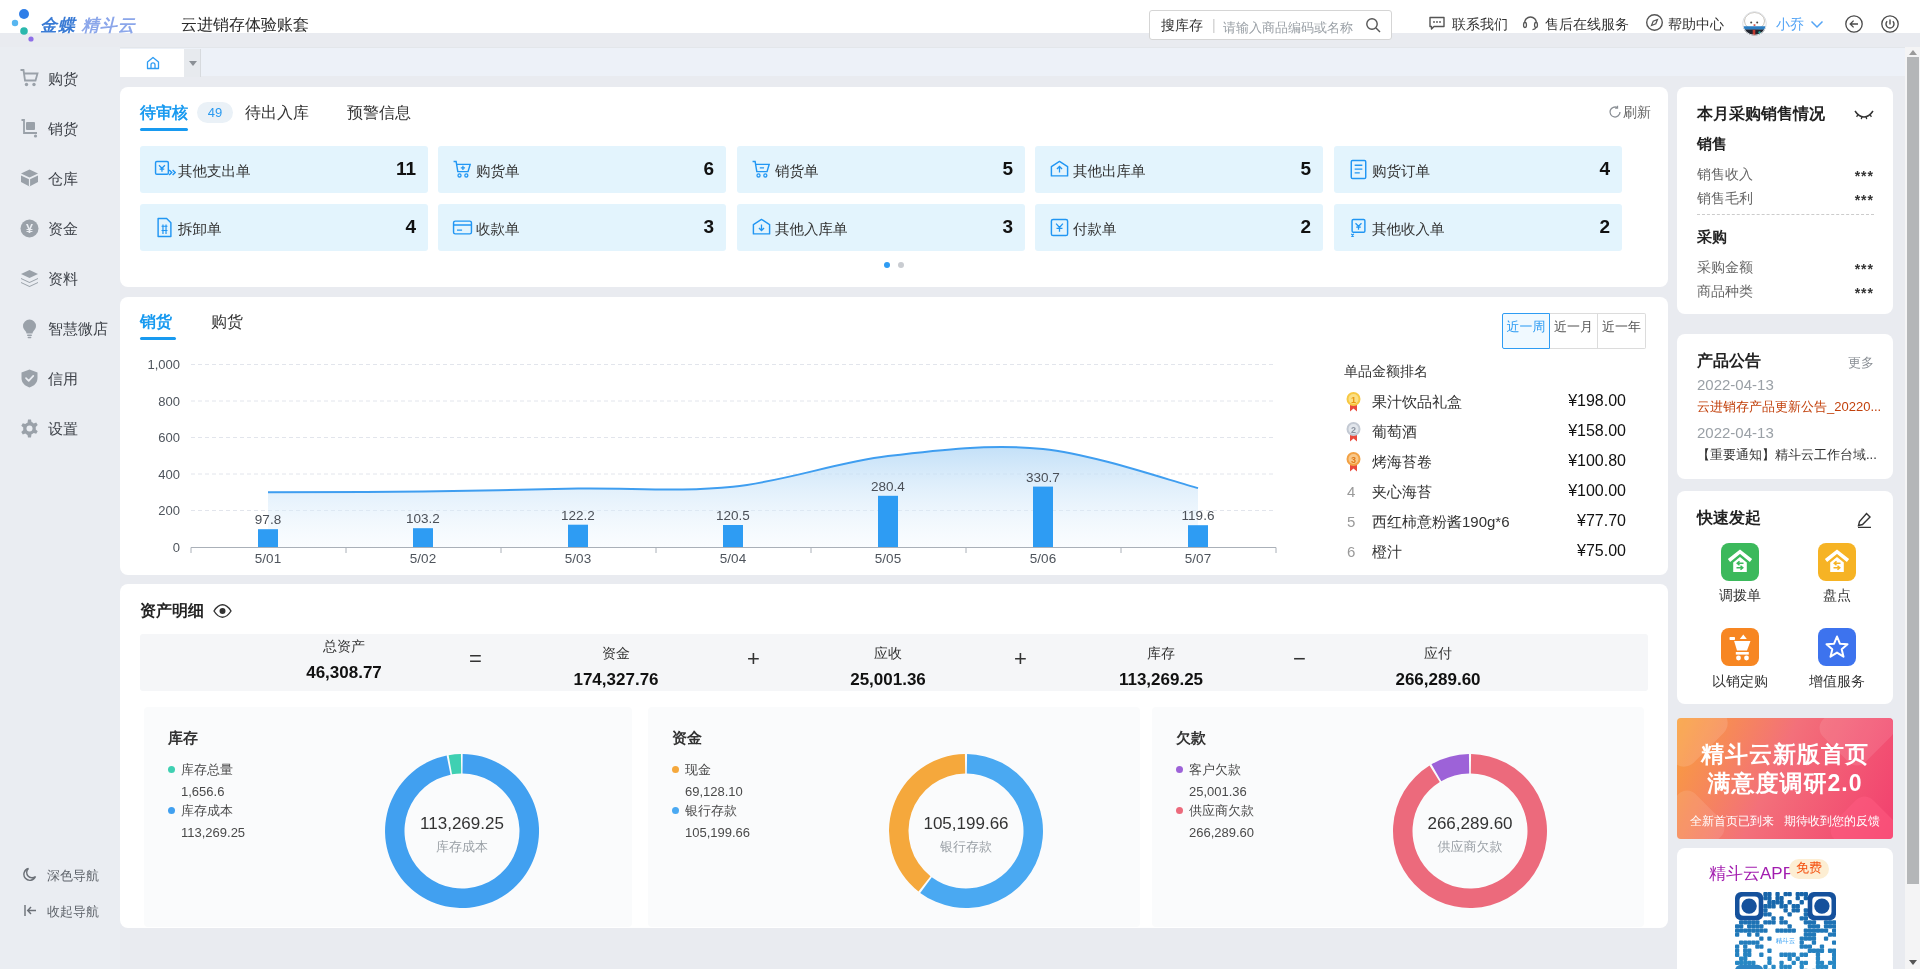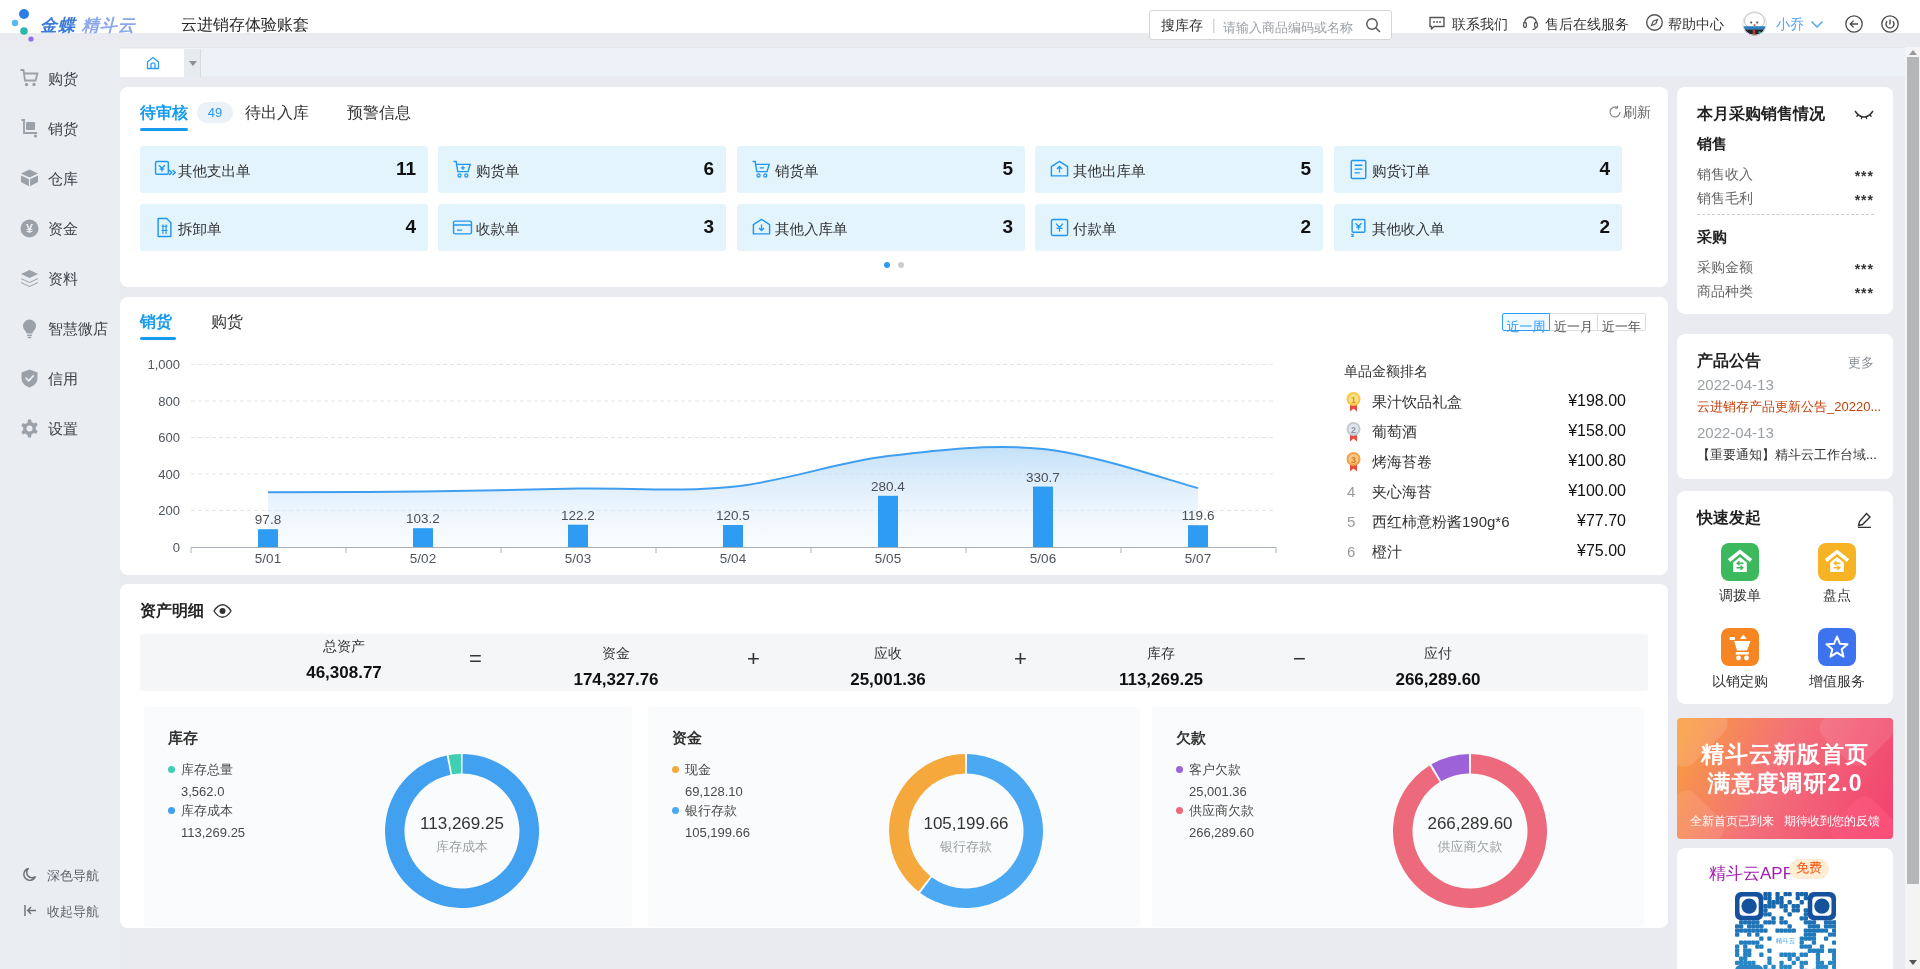--- a/index.html
+++ b/index.html
@@ -31,21 +31,21 @@
 .card { position:absolute; background:#fff; border-radius:8px; overflow:hidden; }
 
 .t-tab { position:absolute; top:16px; font-size:16px; color:#333; }
 .t-tab.act { color:#189af0; font-weight:bold; }
 .tile { position:absolute; width:288px; height:47px; background:#e3f4fd; border-radius:3px; }
 .tile .nm { position:absolute; left:38px; top:16px; font-size:14.5px; color:#333; }
 .tile .ct { position:absolute; right:12px; top:12px; font-size:19px; font-weight:bold; color:#111; }
 .tile svg { position:absolute; left:13px; top:12px; width:23px; height:23px; }
 .dot { position:absolute; width:6px; height:6px; border-radius:50%; }
 
-.rbtn { position:absolute; top:0; width:48px; height:18px; border:1px solid #dcdcdc; background:#fff; font-size:13px; color:#555; text-align:center; line-height:26px; }
+.rbtn { position:absolute; top:0; width:48px; height:36px; border:1px solid #dcdcdc; background:#fff; font-size:13px; color:#555; text-align:center; line-height:26px; }
 .rank-item { position:absolute; left:1224px; width:282px; height:30px; }
 .rank-item .nm { position:absolute; left:28px; top:1px; font-size:15px; color:#333; }
 .rank-item .pr { position:absolute; right:0; top:0; font-size:16px; font-weight:normal; color:#111; }
 .rank-item .no { position:absolute; left:3px; top:1px; font-size:15px; color:#999; }
 
 .fcol { position:absolute; top:0; width:140px; text-align:center; }
 .fcol .l { font-size:14px; color:#333; }
 .fcol .v { font-size:17px; font-weight:bold; color:#111; margin-top:7px; }
 .fop { position:absolute; top:12px; font-size:22px; color:#333; }
 .apanel { position:absolute; top:123px; width:489px; height:220px; background:#fafbfc; border-radius:4px; }
@@ -476,21 +476,21 @@
       </div>
     <div class="fop" style="left:1153px">−</div>
     <div class="fcol" style="left:1228px">
         <div class="l" style="margin-top:11px">应付</div>
         <div class="v">266,289.60</div>
       </div>
   </div>
 
   <div class="apanel" style="left:24px;width:488px">
     <div class="ttl">库存</div>
-    <div class="leg" style="top:54px"><span class="d" style="background:#3fd0b2"></span>库存总量<div class="v">3,562.0</div></div>
+    <div class="leg" style="top:54px"><span class="d" style="background:#3fd0b2"></span>库存总量<div class="v">1,656.6</div></div>
     <div class="leg" style="top:95px"><span class="d" style="background:#41a0f0"></span>库存成本<div class="v">113,269.25</div></div>
     <svg class="abs" style="left:238px;top:44px" width="160" height="160">
       <path d="M80.67 3.00 A77 77 0 1 1 64.65 4.55 L68.54 23.65 A57.5 57.5 0 1 0 80.50 22.50 Z" fill="#41a0f0"></path>
       <path d="M66.63 4.17 A77 77 0 0 1 78.92 3.01 L79.20 22.51 A57.5 57.5 0 0 0 70.02 23.37 Z" fill="#3fd0b2"></path>
     </svg>
     <div class="donut-c" style="left:248px;top:107px">
         <div class="v1">113,269.25</div>
         <div class="v2">库存成本</div>
       </div>
   </div>

